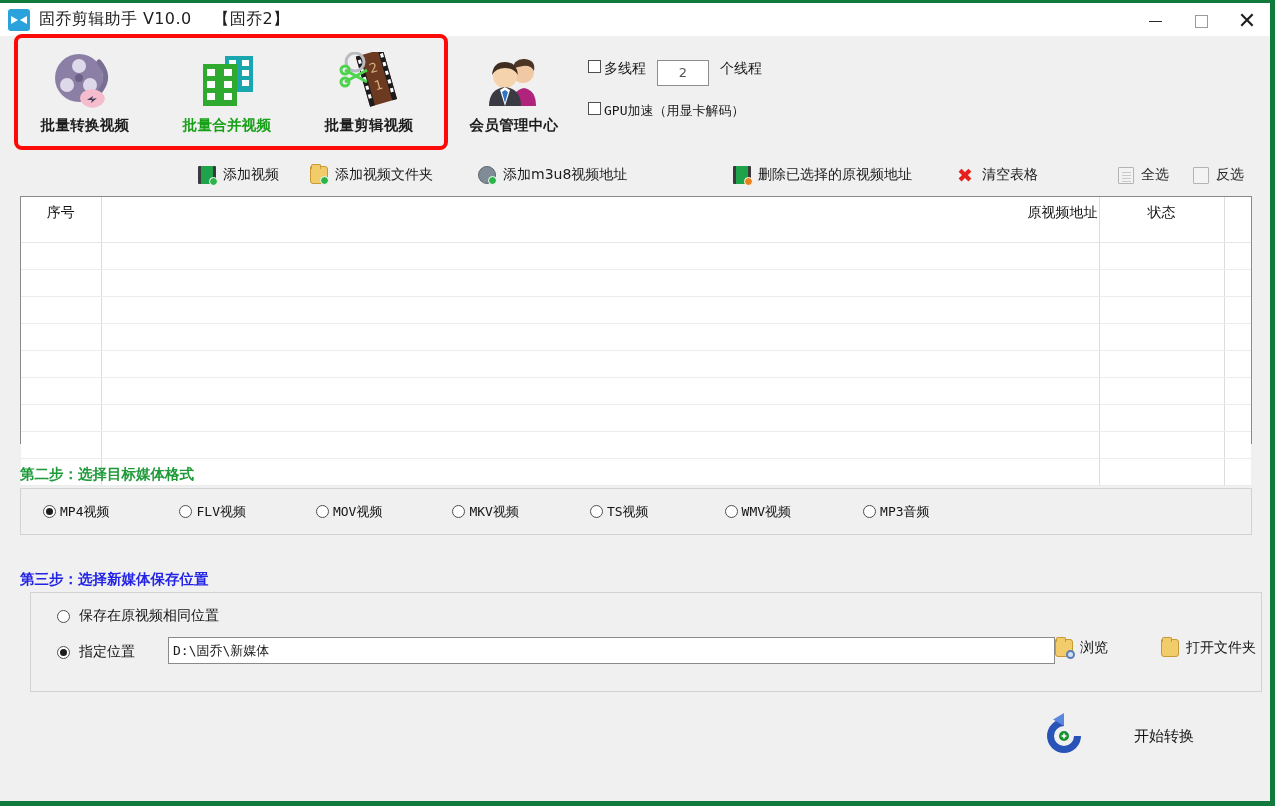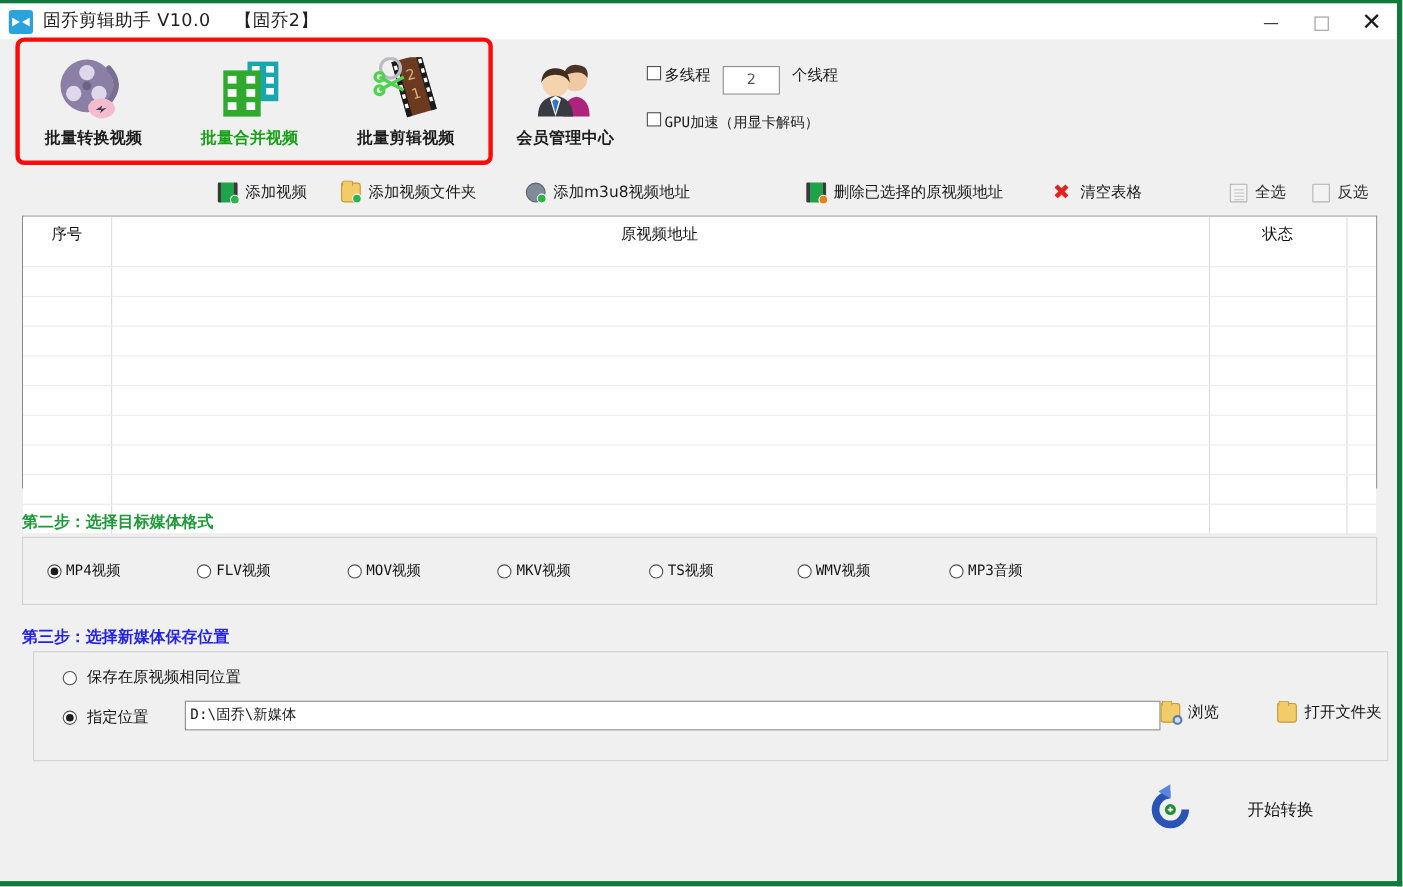--- a/index.html
+++ b/index.html
@@ -153,37 +153,37 @@
     width: 1232px; height: 248px;
     background: #fff; border: 1px solid #8a8a8a;
   }
   .tbl { width: 100%; border-collapse: collapse; table-layout: fixed; }
   .tbl th {
     height: 45px; font-size: 14px; font-weight: normal; color: #111;
     background: #fff; border-right: 1px solid #dcdcdc; border-bottom: 1px solid #e6e6e6;
     vertical-align: top; padding-top: 7px;
   }
   .tbl th.c-idx { width: 80px; text-align: center; }
-  .tbl th.c-path { text-align: center; padding-left: 0; }
+  .tbl th.c-path { text-align: right; padding-left: 0; }
   .tbl th.c-status { width: 125px; text-align: center; }
   .tbl th.c-tail { width: 27px; border-right: none; }
   .tbl td {
     height: 27px; border-right: 1px solid #dcdcdc; border-bottom: 1px solid #ececec;
     background: #fff;
   }
   .tbl td.c-tail { border-right: none; }
 
   
   .gbox {
     position: absolute; left: 20px;
     width: 1232px;
     background: #f0f0f0;
     border: 1px solid #d2d2d2;
   }
-  #gbox-format { top: 488px; height: 62px; }
+  #gbox-format { top: 488px; height: 47px; }
   #gbox-save   { top: 592px; height: 100px; margin-left: 10px; }
 
   .radio-row { display: flex; align-items: center; height: 100%; padding-left: 22px; }
   .radio-item { display: flex; align-items: center; white-space: nowrap; }
   .rdo {
     width: 13px; height: 13px; border: 1px solid #4f4f4f; border-radius: 50%;
     background: #fff; flex: none; margin-right: 4px; position: relative;
   }
   .rdo.on::after {
     content:""; position:absolute; left:2px; top:2px; width:7px; height:7px;

